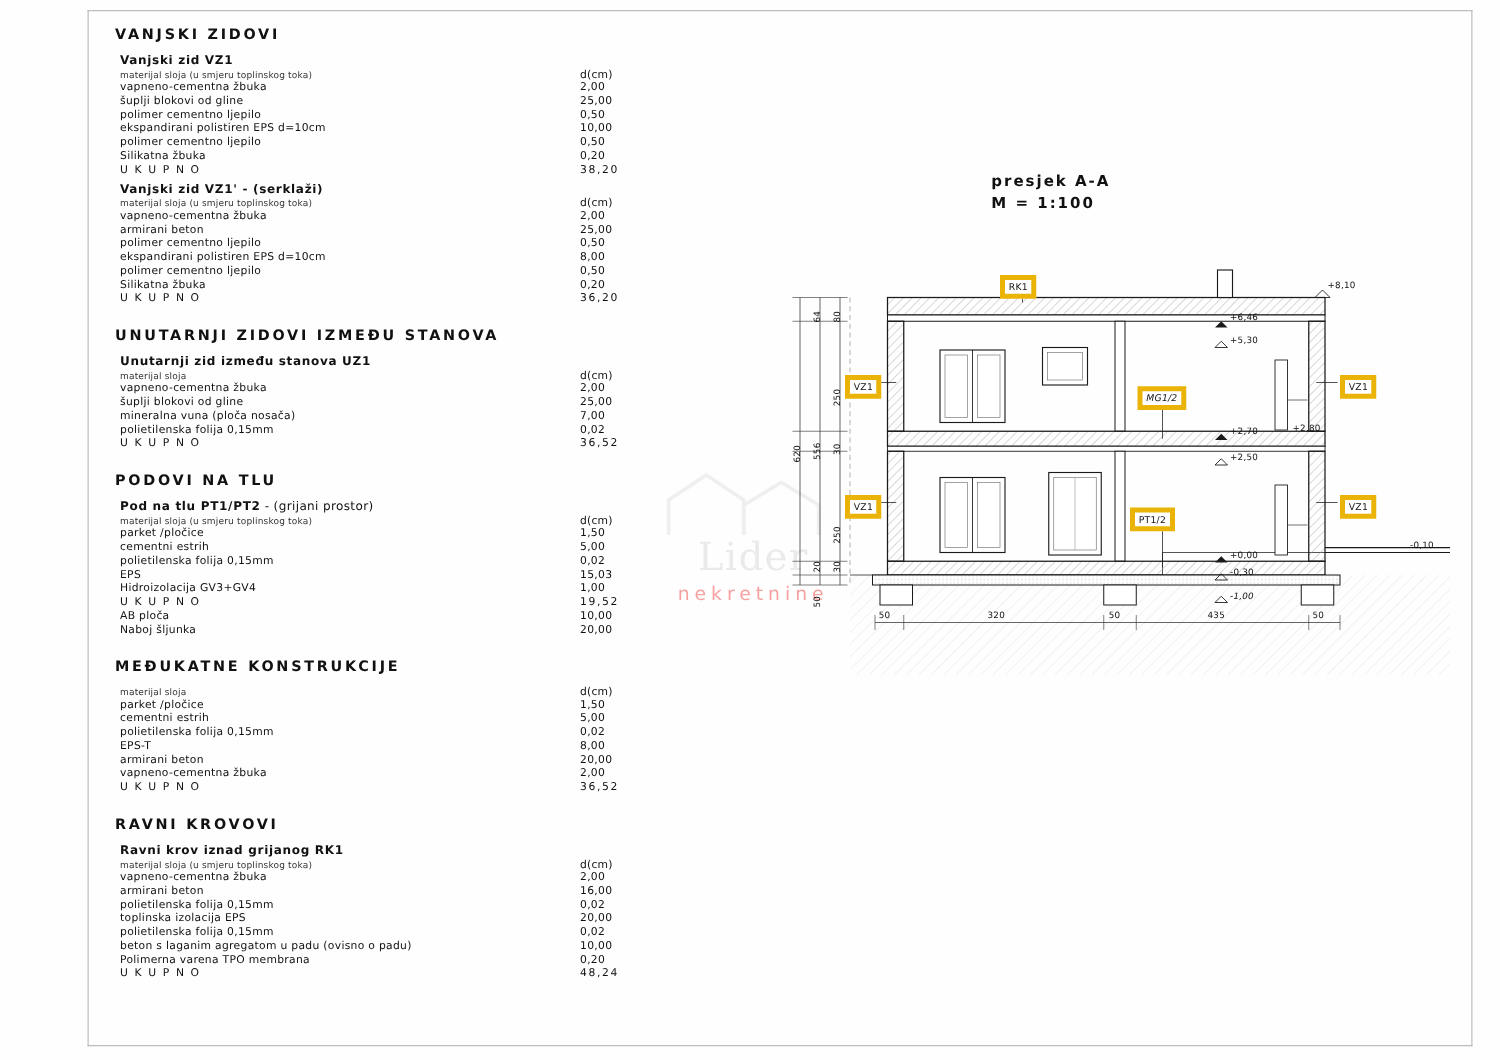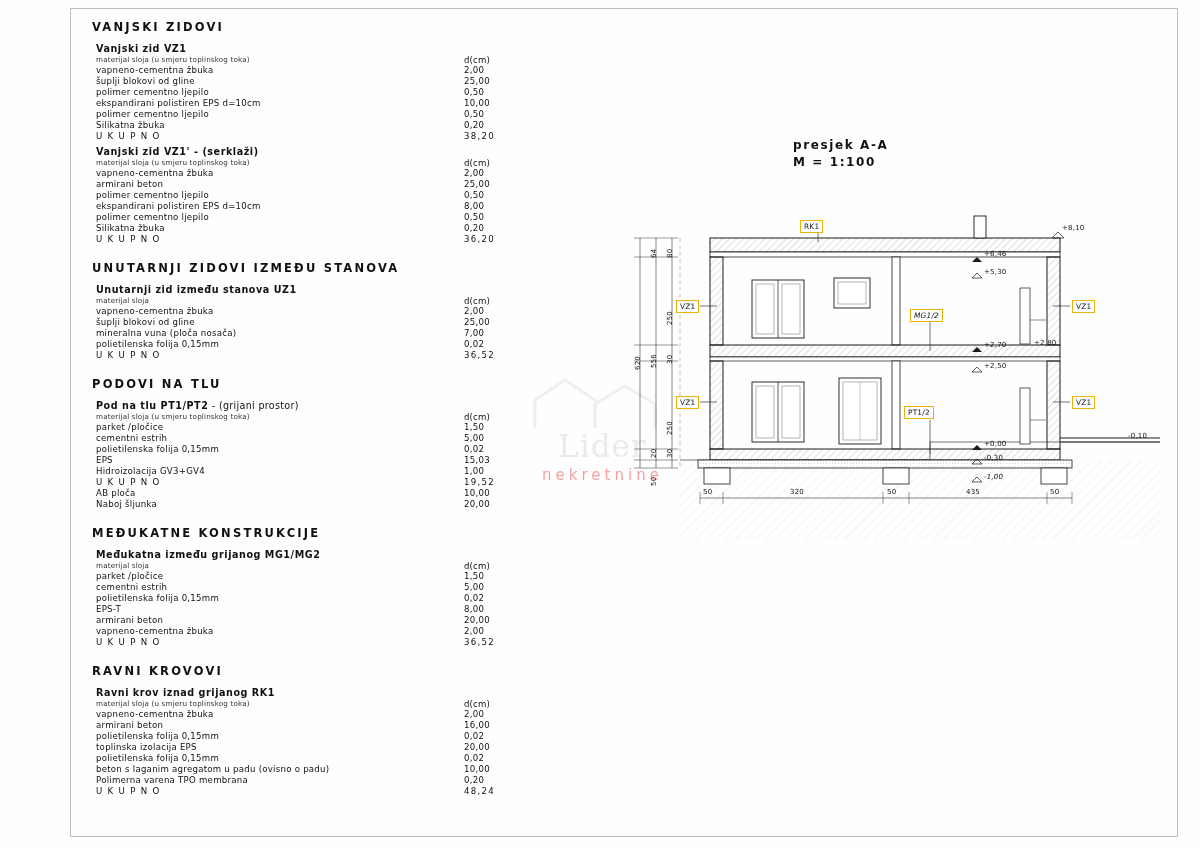--- a/index.html
+++ b/index.html
@@ -117,21 +117,21 @@
     color: #ef4444;
     letter-spacing: 4px;
   }
   svg.plan { position: absolute; left: 0; top: 0; }
   .lbl {
     position: absolute;
     font-size: 7.4px;
     letter-spacing: .2px;
     color: #111;
     background: #fff;
-    border: 1px solid #eab308;
+    border: 4px solid #eab308;
     padding: 1px 3px;
     line-height: 9px;
     white-space: nowrap;
   }
   .dim {
     position: absolute;
     font-size: 7px;
     color: #111;
     letter-spacing: .2px;
     white-space: nowrap;
@@ -200,21 +200,20 @@
         <div class="row"><span>cementni estrih</span><span class="val">5,00</span></div>
         <div class="row"><span>polietilenska folija 0,15mm</span><span class="val">0,02</span></div>
         <div class="row"><span>EPS</span><span class="val">15,03</span></div>
         <div class="row"><span>Hidroizolacija GV3+GV4</span><span class="val">1,00</span></div>
         <div class="row total"><span>U K U P N O</span><span class="val">19,52</span></div>
         <div class="row"><span>AB ploča</span><span class="val">10,00</span></div>
         <div class="row"><span>Naboj šljunka</span><span class="val">20,00</span></div>
       </div>
       <div class="sec-title spaced">MEĐUKATNE KONSTRUKCIJE</div>
       <div class="blk">
-        <div class="blk-title"><span>Međukatna između grijanog MG1/MG2</span></div>
         <div class="blk-sub"><span>materijal sloja</span><span class="val">d(cm)</span></div>
         <div class="row"><span>parket /pločice</span><span class="val">1,50</span></div>
         <div class="row"><span>cementni estrih</span><span class="val">5,00</span></div>
         <div class="row"><span>polietilenska folija 0,15mm</span><span class="val">0,02</span></div>
         <div class="row"><span>EPS-T</span><span class="val">8,00</span></div>
         <div class="row"><span>armirani beton</span><span class="val">20,00</span></div>
         <div class="row"><span>vapneno-cementna žbuka</span><span class="val">2,00</span></div>
         <div class="row total"><span>U K U P N O</span><span class="val">36,52</span></div>
       </div>
       <div class="sec-title spaced">RAVNI KROVOVI</div>

